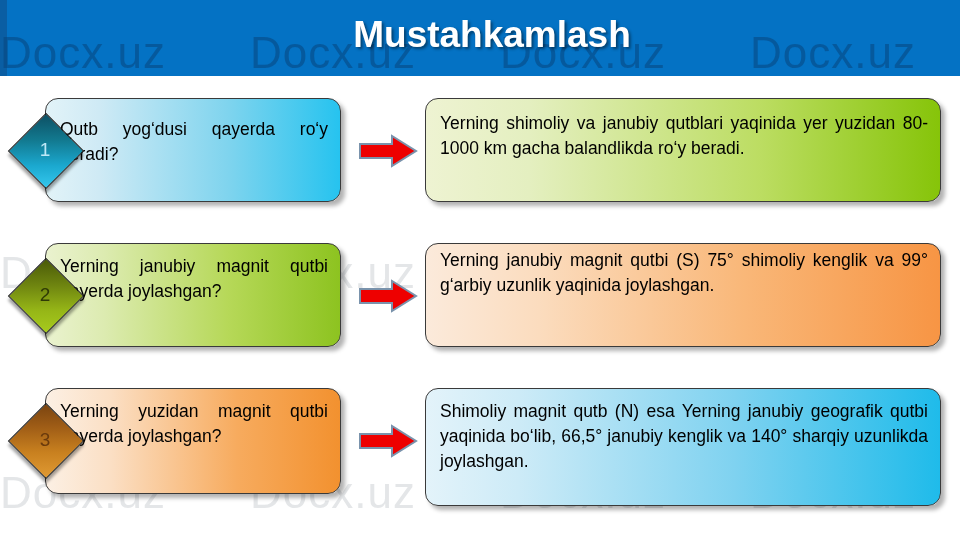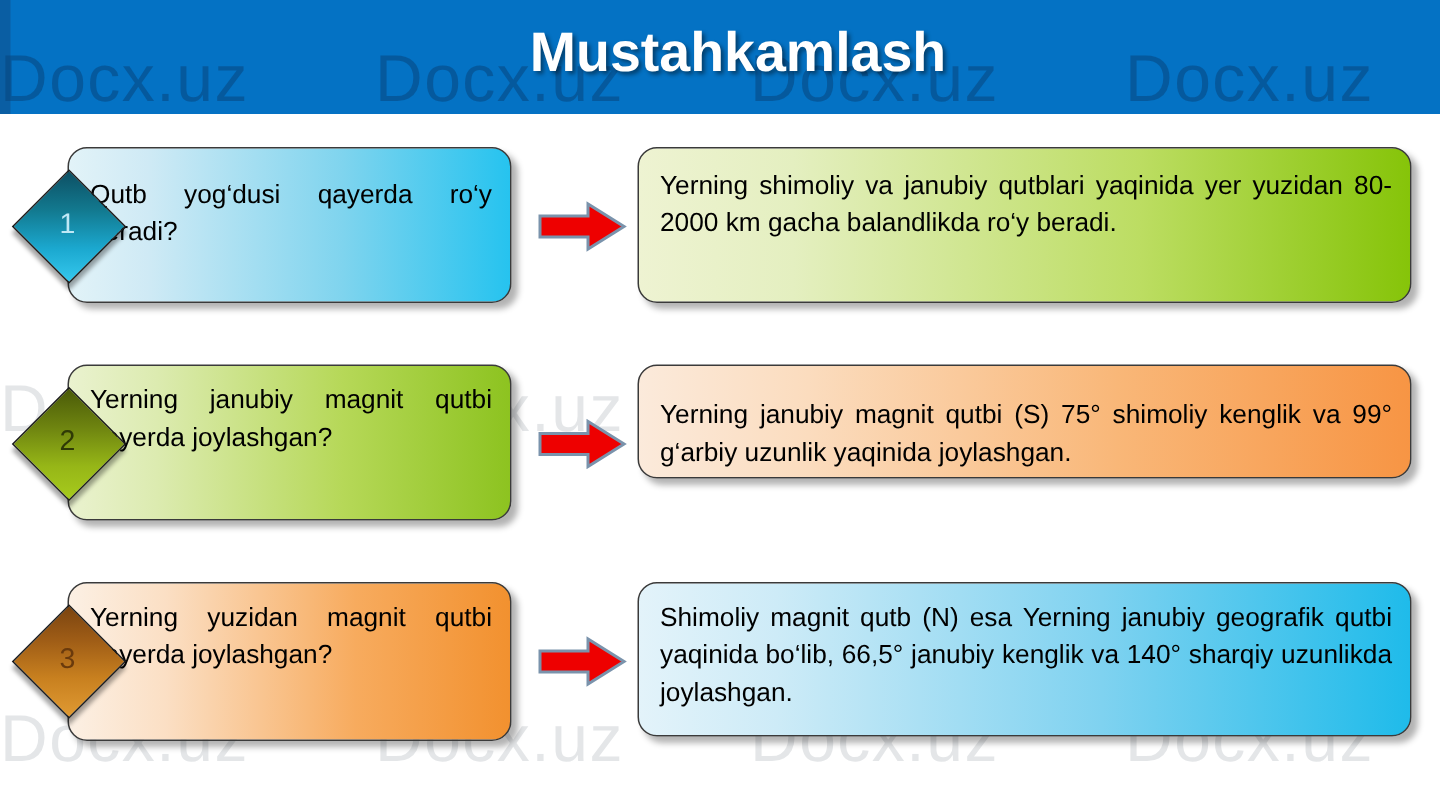--- a/index.html
+++ b/index.html
@@ -107,23 +107,23 @@
     text-align: justify;
     font-family: "Liberation Sans", sans-serif;
   }
 
   .qbox { left: 45px; width: 296px; }
   .abox { left: 425px; width: 516px; }
 
   .qbox.h1 { height: 104px; top: 0; padding-top: 18px; }
   .abox.h1 { height: 104px; top: 0; padding-top: 12px; }
   .qbox.h2 { height: 104px; top: 0; padding-top: 10px; }
-  .abox.h2 { height: 76px; top: 0; padding-top: 20px; }
+  .abox.h2 { height: 104px; top: 0; padding-top: 4px; }
   .qbox.h3 { height: 106px; top: 0; padding-top: 10px; }
-  .abox.h3 { height: 103px; top: 0; padding-top: 10px; }
+  .abox.h3 { height: 118px; top: 0; padding-top: 10px; }
 
   
   .grad-cyan   { background: linear-gradient(to right, #e2f3f8 0%, #cfeaf5 18%, #7fd4ee 62%, #26c3ef 100%); }
   .grad-green  { background: linear-gradient(to right, #eef3d2 0%, #e4efc0 20%, #bcdd62 65%, #86c409 100%); }
   .grad-qgreen { background: linear-gradient(to right, #eaf2cf 0%, #dcebb0 20%, #b6d858 62%, #8dc320 100%); }
   .grad-orange { background: linear-gradient(to right, #fbeadb 0%, #fbdcbe 22%, #f9b778 62%, #f79544 100%); }
   .grad-qorange{ background: linear-gradient(to right, #fcf0e4 0%, #fbdfc4 22%, #f7ab5e 65%, #f2912f 100%); }
   .grad-blue   { background: linear-gradient(to right, #e3f3fa 0%, #cdebf7 18%, #7fd2f0 60%, #1fbbea 100%); }
 
   
@@ -188,21 +188,21 @@
       <span>        Qutb    yog‘dusi qayerda ro‘y beradi?</span>
     </div>
     <div class="badge badge-1"></div>
     <div class="badge-num num-1">1</div>
     <div class="arrow">
       <svg width="60" height="34" viewBox="0 0 60 34">
         <polygon points="2,10 34,10 34,2 58,17 34,32 34,24 2,24" fill="#ee0000" stroke="#7a93ac" stroke-width="2"></polygon>
       </svg>
     </div>
     <div class="abox h1 grad-green">
-      <span><span>      Yerning  shimoliy  va  janubiy  qutblari yaqinida yer yuzidan 80-2000 km gacha balandlikda ro‘y beradi.</span></span>
+      <span><span>      Yerning  shimoliy  va  janubiy  qutblari yaqinida yer yuzidan 80-1000 km gacha balandlikda ro‘y beradi.</span></span>
     </div>
   </div>
 
   <div class="row row-2">
     <div class="qbox h2 grad-qgreen">
       <span><span>       Yerning </span><b>janubiy magnit qutbi</b><span> qayerda joylashgan?</span></span>
     </div>
     <div class="badge badge-2"></div>
     <div class="badge-num num-2">2</div>
     <div class="arrow">

